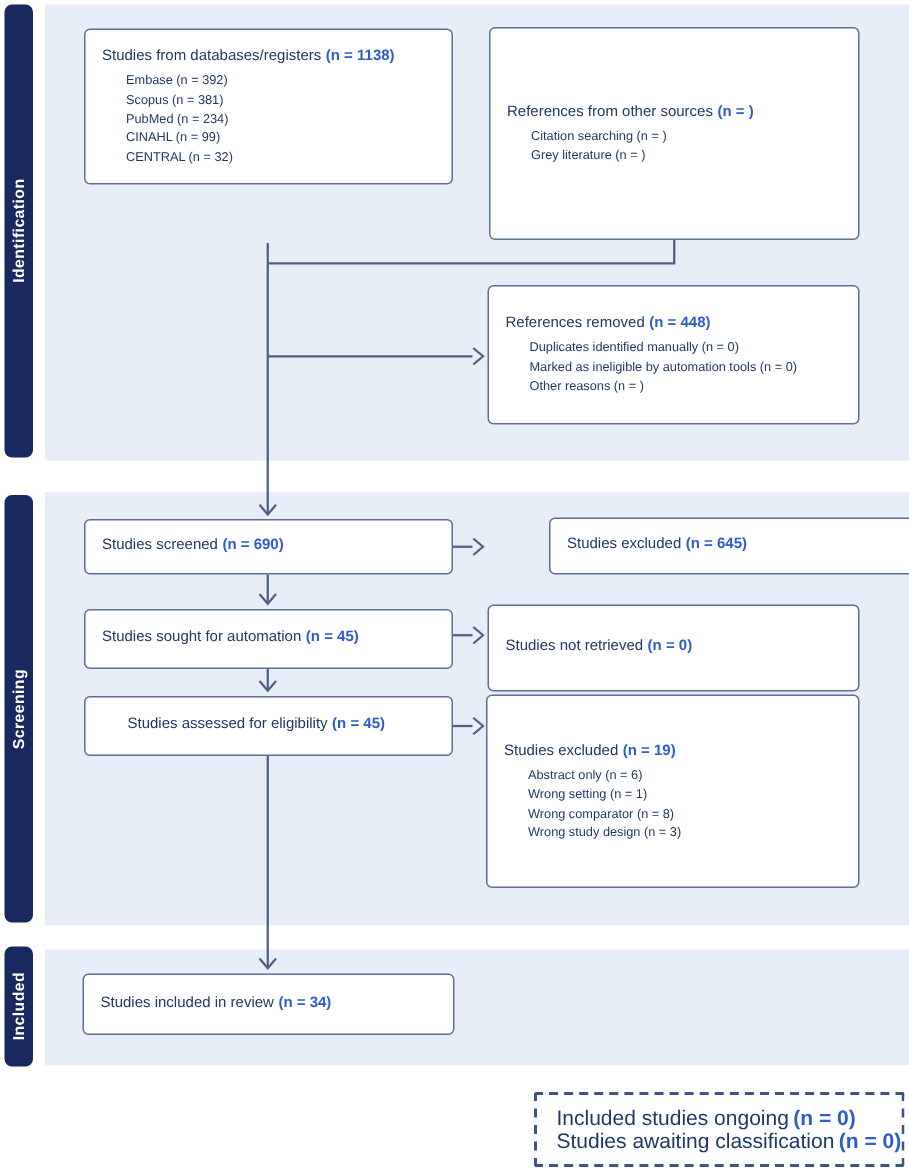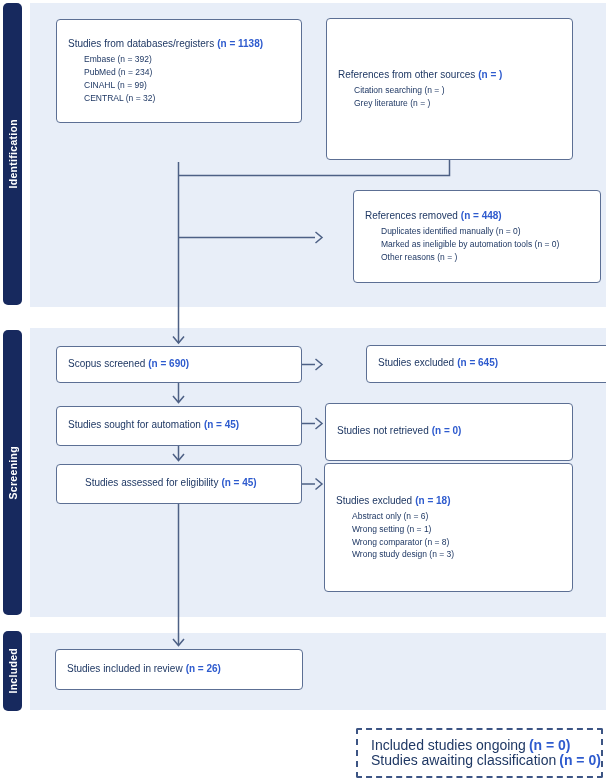--- a/index.html
+++ b/index.html
@@ -24,21 +24,21 @@
   
   .box{position:absolute;background:#ffffff;border:1.5px solid #5C6F94;border-radius:4px;
        box-sizing:border-box;display:flex;flex-direction:column;justify-content:center;
        padding-left:11px;padding-right:5px;}
   .box-title{font-size:10px;line-height:14px;color:#1F3864;margin-bottom:2px;white-space:nowrap;}
   .count{color:#2E5BCE;font-weight:bold;margin-left:3px;}
   .sub-item{font-size:8.5px;line-height:12.8px;color:#1F3864;padding-left:16px;white-space:nowrap;}
 
   #box-databases{left:56px;top:19px;width:246px;height:104px;}
   #box-other-sources{left:326px;top:18px;width:247px;height:142px;}
-  #box-removed{left:325px;top:190px;width:248px;height:93px;margin-left:28px;}
+  #box-removed{left:325px;top:190px;width:248px;height:93px;}
   #box-screened{left:56px;top:346px;width:246px;height:37px;}
   #box-excluded-screening{left:325px;top:345px;width:248px;height:38px;margin-left:41px;}
   #box-sought{left:56px;top:406px;width:246px;height:40px;}
   #box-not-retrieved{left:325px;top:403px;width:248px;height:58px;}
   #box-assessed{left:56px;top:464px;width:246px;height:40px;padding-left:28px;}
   #box-excluded-eligibility{left:324px;top:463px;width:249px;height:129px;}
   #box-included-review{left:55px;top:649px;width:248px;height:41px;}
 
   #box-ongoing{position:absolute;left:356px;top:728px;width:247px;height:50px;
                border:2px dashed #3D5584;border-radius:2px;box-sizing:border-box;
@@ -95,20 +95,21 @@
 
     <path d="M178.5 504 V645"></path>
     <polyline points="173,639 178.5,645.5 184,639"></polyline>
   </svg>
 
   <div class="box" id="box-databases">
     <div class="box-title">
       <span>Studies from databases/registers</span><span class="count">(n = 1138)</span>
     </div>
     <div class="sub-item">Embase (n = 392)</div>
+    <div class="sub-item">Scopus (n = 381)</div>
     <div class="sub-item">PubMed (n = 234)</div>
     <div class="sub-item">CINAHL (n = 99)</div>
     <div class="sub-item">CENTRAL (n = 32)</div>
   </div>
 
   <div class="box" id="box-other-sources">
     <div class="box-title">
       <span>References from other sources</span><span class="count">(n = )</span>
     </div>
     <div class="sub-item">Citation searching (n = )</div>
@@ -119,21 +120,21 @@
     <div class="box-title">
       <span>References removed</span><span class="count">(n = 448)</span>
     </div>
     <div class="sub-item">Duplicates identified manually (n = 0)</div>
     <div class="sub-item">Marked as ineligible by automation tools (n = 0)</div>
     <div class="sub-item">Other reasons (n = )</div>
   </div>
 
   <div class="box" id="box-screened">
     <div class="box-title">
-      <span>Scopus screened</span><span class="count">(n = 690)</span>
+      <span>Studies screened</span><span class="count">(n = 690)</span>
     </div>
   </div>
 
   <div class="box" id="box-excluded-screening">
     <div class="box-title">
       <span>Studies excluded</span><span class="count">(n = 645)</span>
     </div>
   </div>
 
   <div class="box" id="box-sought">
@@ -149,31 +150,31 @@
   </div>
 
   <div class="box" id="box-assessed">
     <div class="box-title">
       <span>Studies assessed for eligibility</span><span class="count">(n = 45)</span>
     </div>
   </div>
 
   <div class="box" id="box-excluded-eligibility">
     <div class="box-title">
-      <span>Studies excluded</span><span class="count">(n = 18)</span>
+      <span>Studies excluded</span><span class="count">(n = 19)</span>
     </div>
     <div class="sub-item">Abstract only (n = 6)</div>
     <div class="sub-item">Wrong setting (n = 1)</div>
     <div class="sub-item">Wrong comparator (n = 8)</div>
     <div class="sub-item">Wrong study design (n = 3)</div>
   </div>
 
   <div class="box" id="box-included-review">
     <div class="box-title">
-      <span>Studies included in review</span><span class="count">(n = 26)</span>
+      <span>Studies included in review</span><span class="count">(n = 34)</span>
     </div>
   </div>
 
   <div id="box-ongoing">
     <div class="ongoing-line">
       <span>Included studies ongoing</span><span class="count">(n = 0)</span>
     </div>
     <div class="ongoing-line">
       <span>Studies awaiting classification</span><span class="count">(n = 0)</span>
     </div>

